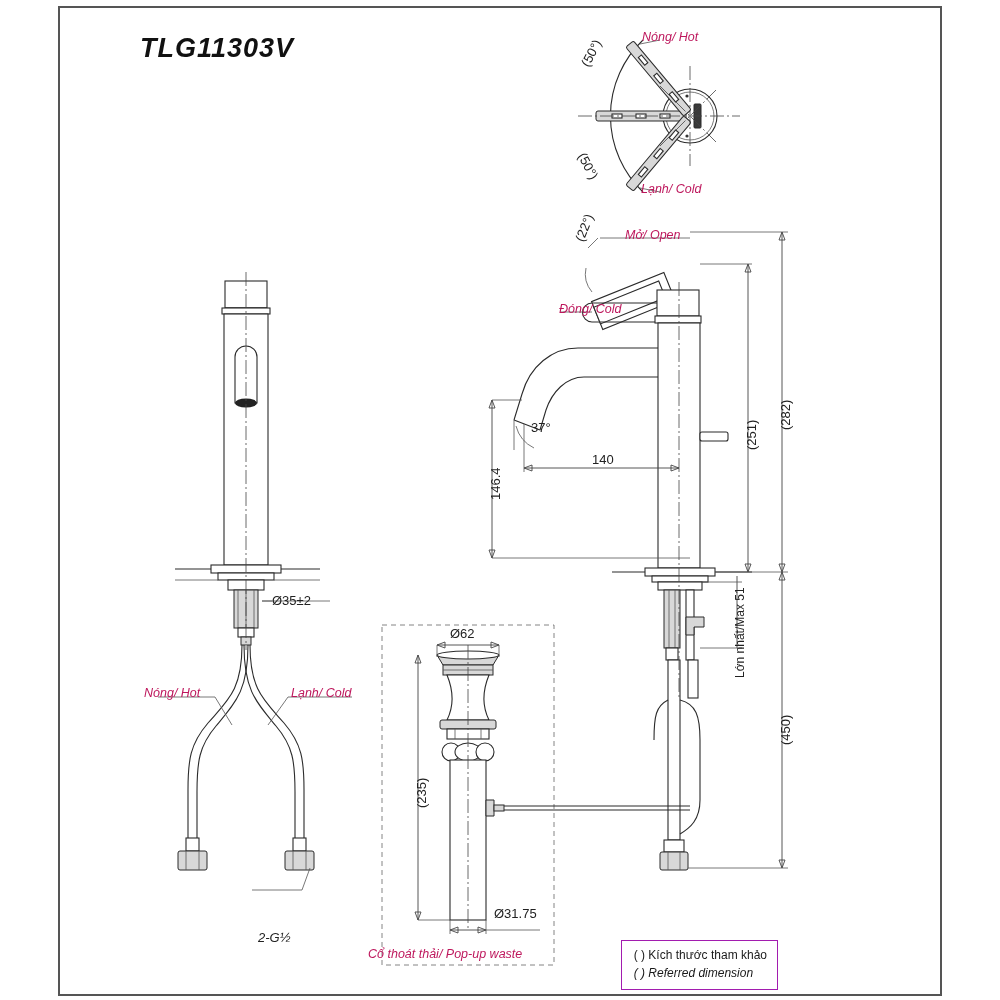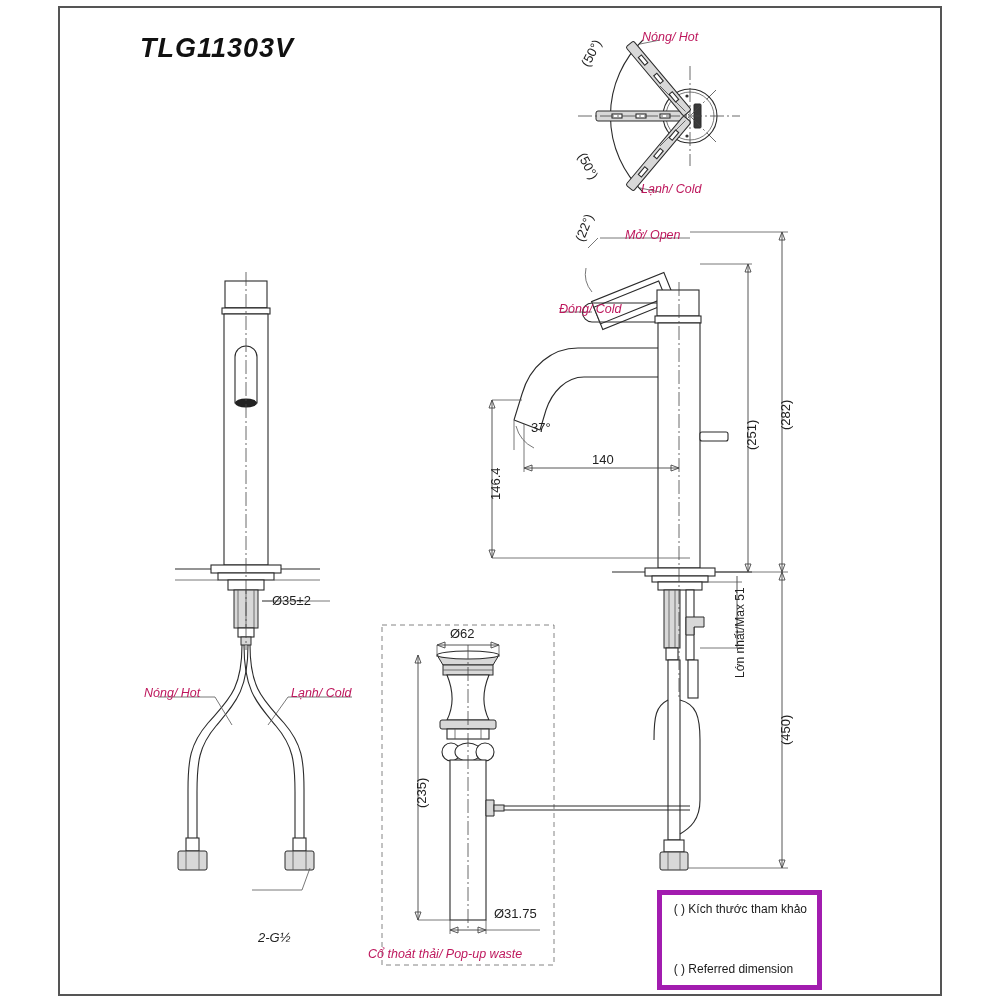--- a/index.html
+++ b/index.html
@@ -1,29 +1,29 @@
 <!DOCTYPE html>
 <html><head>
 <meta charset="utf-8">
 <style>
   html,body{margin:0;padding:0;background:#ffffff;}
   body{width:1000px;height:1000px;position:relative;overflow:hidden;
        font-family:"Liberation Sans","DejaVu Sans",sans-serif;color:#1a1a1a;}
-  #sheet{position:absolute;left:0;top:0;width:792px;height:1000px;padding-left:44px;}
+  #sheet{position:absolute;left:0;top:0;width:792px;height:1000px;}
   .frame{position:absolute;left:58px;top:6px;width:884px;height:990px;
          border:2px solid #555;background:#fff;box-sizing:border-box;}
   .title{position:absolute;left:140px;top:33px;font-size:27px;font-weight:bold;
          font-style:italic;letter-spacing:1px;color:#111;}
   .lbl{position:absolute;font-size:12.5px;font-style:italic;color:#be185d;white-space:nowrap;}
   .dim{position:absolute;font-size:13px;color:#222;white-space:nowrap;}
   .rot90{transform:rotate(-90deg);transform-origin:left top;}
-  .foot{position:absolute;right:14px;bottom:10px;border:5px solid #a21caf;
+  .foot{position:absolute;right:14px;bottom:10px;border:1px solid #a21caf;
         padding:6px 10px 7px 12px;background:#fff;line-height:1.45;}
   .foot div{font-size:12px;white-space:nowrap;}
-  .foot div.it{margin-top:42px;}
+  .foot div.it{font-style:italic;}
   svg{position:absolute;left:0;top:0;width:1000px;height:1000px;
       overflow:visible;pointer-events:none;}
   .ln{stroke:#2b2b2b;stroke-width:1.1;fill:none;}
   .thin{stroke:#555;stroke-width:0.8;fill:none;}
   .dimline{stroke:#444;stroke-width:0.9;fill:none;}
   .ctr{stroke:#444;stroke-width:0.8;fill:none;stroke-dasharray:14 3 2 3;}
   .dash{stroke:#666;stroke-width:0.8;fill:none;stroke-dasharray:5 4;}
   .fillg{fill:#d8d8d8;stroke:#2b2b2b;stroke-width:1;}
   .filld{fill:#3a3a3a;stroke:#2b2b2b;stroke-width:1;}
   .white{fill:#ffffff;stroke:#2b2b2b;stroke-width:1.1;}

